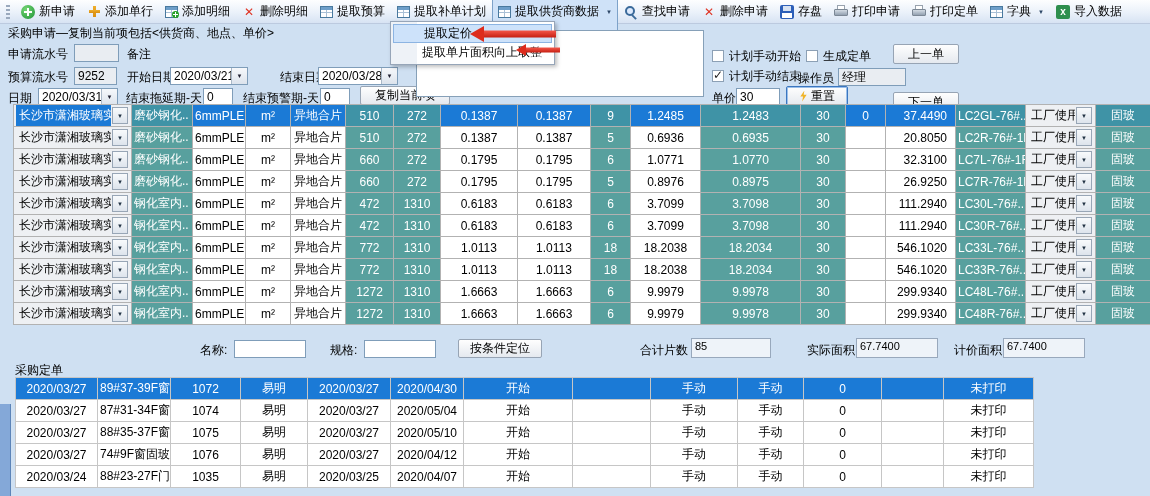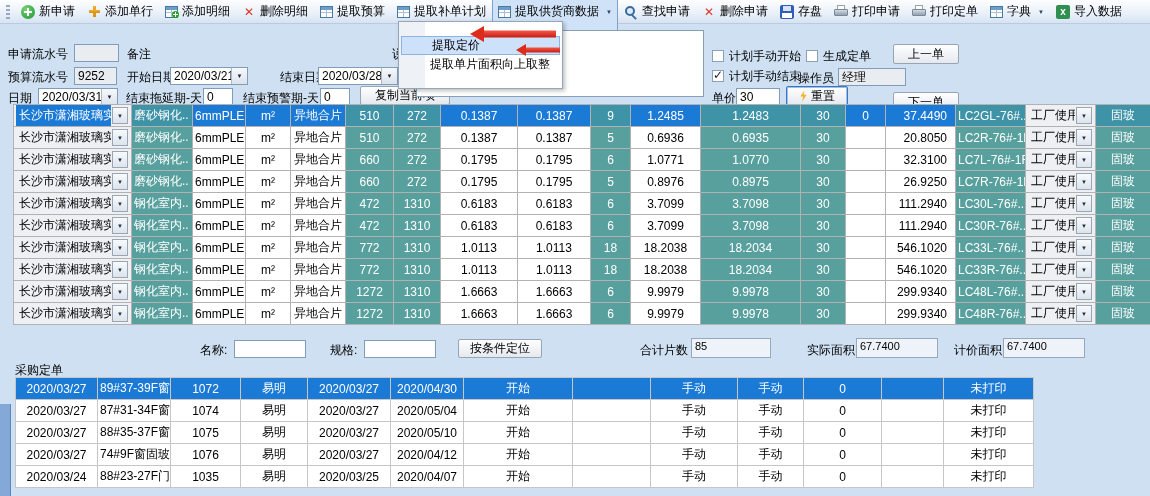--- a/index.html
+++ b/index.html
@@ -39,22 +39,22 @@
   .ic-save::before{content:"";position:absolute;left:3px;top:1px;width:8px;height:5px;background:#d7e2f2}
   .ic-save::after{content:"";position:absolute;left:2px;bottom:1px;width:10px;height:5px;background:#fff}
   .ic-print::before{content:"";position:absolute;left:3px;top:0;width:8px;height:5px;background:#fff;
                     border:1px solid #98a2ae;box-sizing:border-box}
   .ic-print::after{content:"";position:absolute;left:0;top:4px;width:14px;height:7px;border-radius:1px;
                    background:linear-gradient(#d3dbe4,#93a1b1);border:1px solid #7c8896;box-sizing:border-box}
   .ic-import-data{background:#2e8f4e;border-radius:2px}
   .ic-import-data::before{content:"x";color:#fff;font-size:10px;font-weight:bold;display:block;
                           text-align:center;line-height:14px}
   
-  .menu{position:absolute;left:398px;top:21px;width:161px;z-index:30;background:linear-gradient(to right,#eef2f7 0 26px,#fff 26px);
-        border:1px solid #96a5b8;box-shadow:2px 2px 4px rgba(0,0,0,.25);padding:14px 1px}
+  .menu{position:absolute;left:390px;top:21px;width:161px;z-index:30;background:linear-gradient(to right,#eef2f7 0 26px,#fff 26px);
+        border:1px solid #96a5b8;box-shadow:2px 2px 4px rgba(0,0,0,.25);padding:2px 1px}
   .menu-item{height:19px;line-height:19px;padding-left:30px;position:relative;white-space:nowrap}
   .menu-item.hl{background:#cde2fa;border:1px solid #8cb4e2;height:17px;line-height:17px;margin:0 1px}
   
   .ra{position:absolute;z-index:40}
   .ra .head{position:absolute;left:0;top:50%;transform:translateY(-50%);width:0;height:0;border-style:solid}
   .ra .tail{position:absolute;right:0;top:50%;transform:translateY(-50%);background:linear-gradient(#f4574a,#c61f12)}
   .ra1{left:470px;top:26px;width:86px;height:16px}
   .ra1 .head{border-width:8px 14px 8px 0;border-color:transparent #dd2b1c transparent transparent}
   .ra1 .tail{left:13px;right:0;height:7px}
   .ra2{left:516px;top:44px;width:44px;height:12px}
@@ -168,20 +168,21 @@
         <span class="ti ic-tbl"></span>
         <span>字典</span>
         <span class="tb-caret">▼</span>
       </span>
       <span class="tb-item">
         <span class="ti ic-import-data"></span>
         <span>导入数据</span>
       </span>
     </div>
 
+  <div class="lbl" style="left:8px;top:26px">采购申请—复制当前项包括&lt;供货商、地点、单价&gt;</div>
 
   <div class="lbl" style="left:8px;top:47px">申请流水号</div>
   <input class="inp ro" style="left: 74px; top: 44px; width: 27px; padding-left: 40px;" value="1121">
   <div class="lbl" style="left:127px;top:47px">备注</div>
   <div class="lbl" style="left:392px;top:47px;z-index:1">说明</div>
   <div class="bigbox"></div>
 
   <div class="lbl" style="left:8px;top:70px">预算流水号</div>
   <input class="inp ro" style="left: 74px; top: 67px; width: 43px;" value="9252">
   <div class="lbl" style="left:127px;top:70px">开始日期</div>

